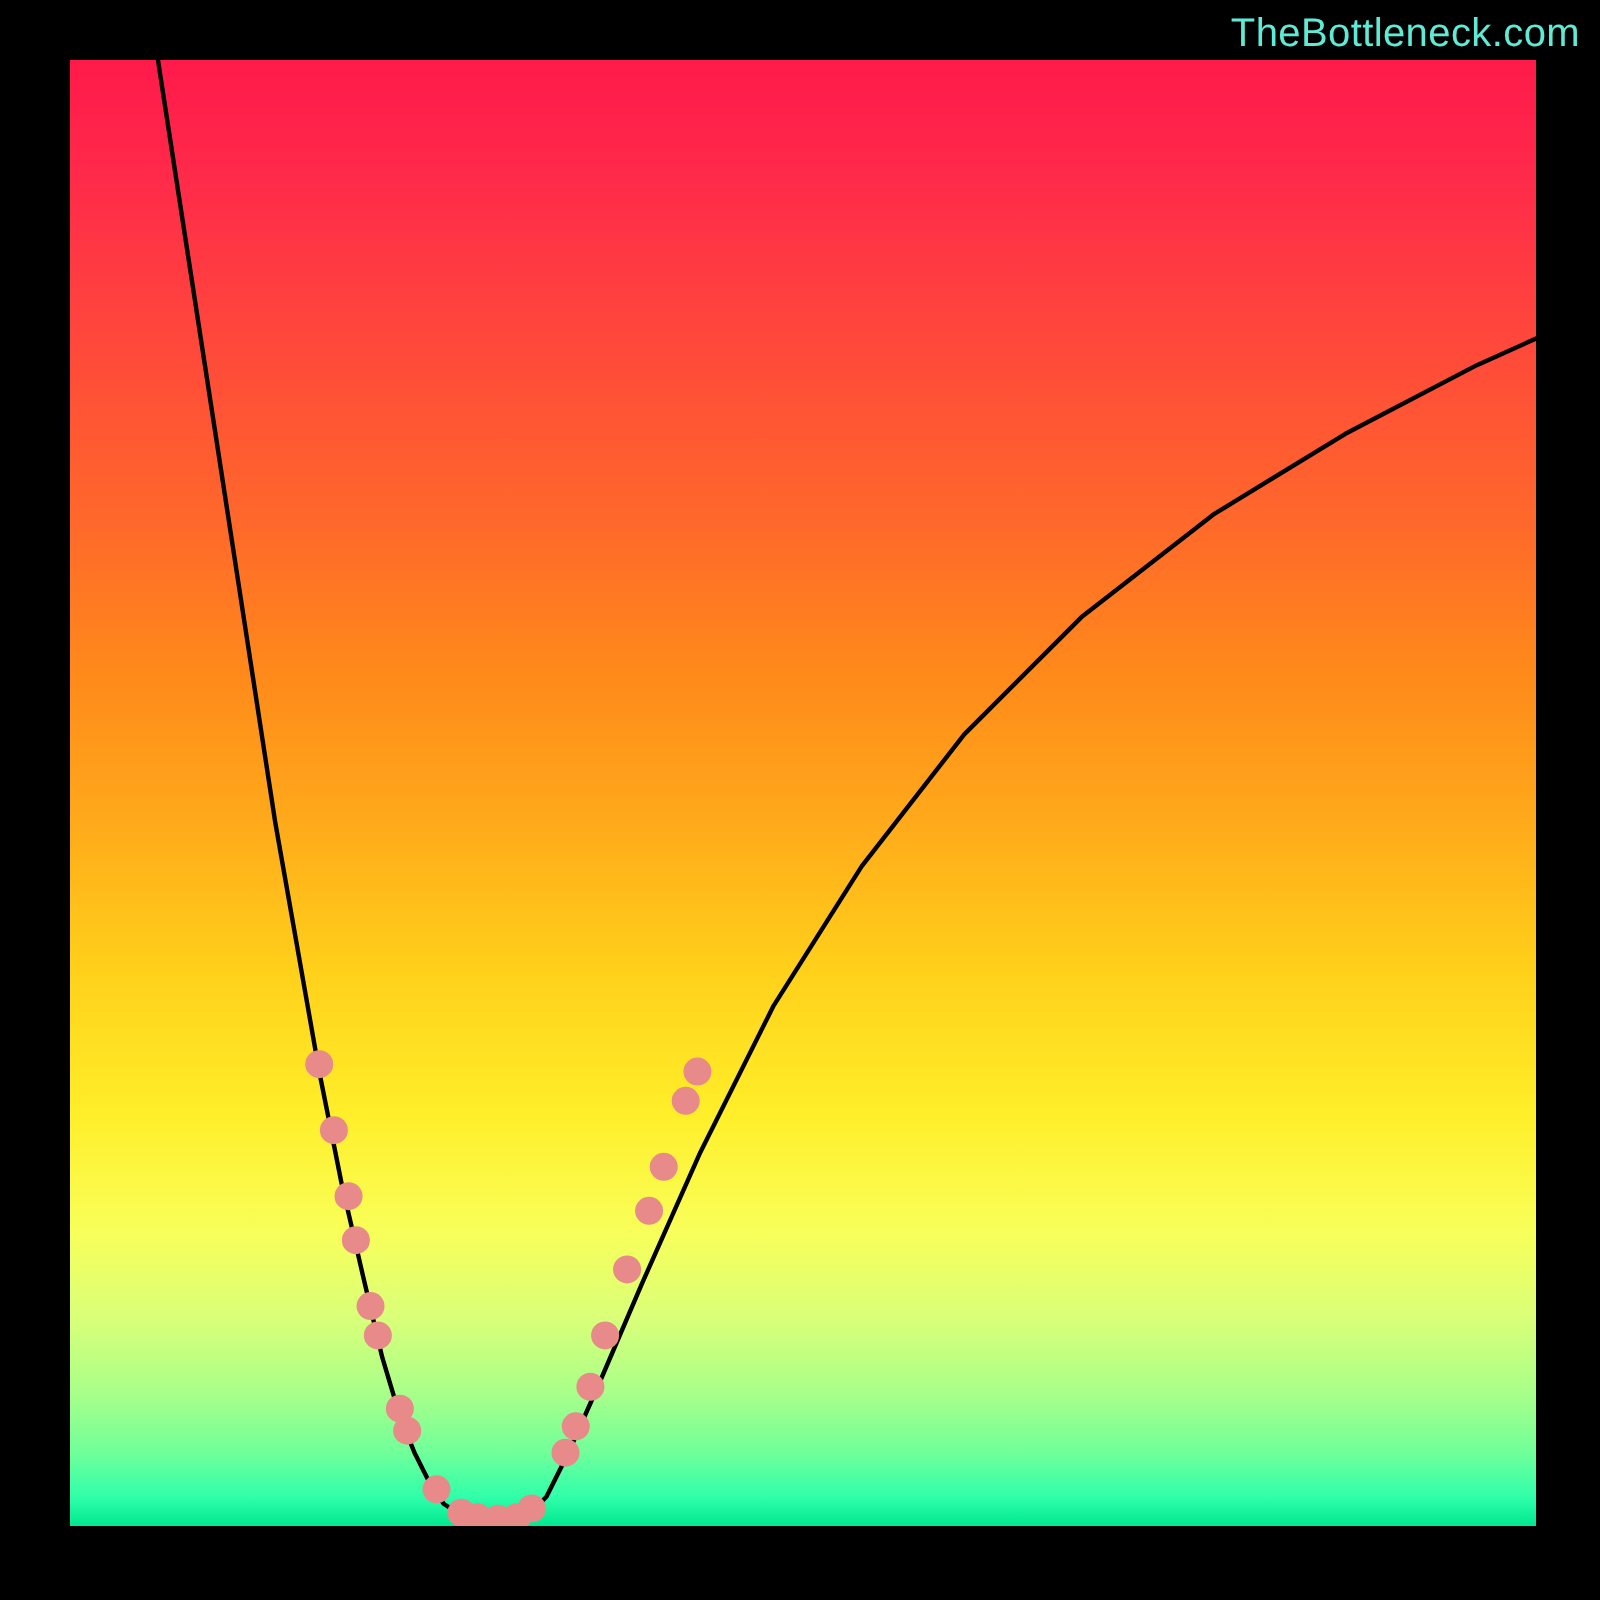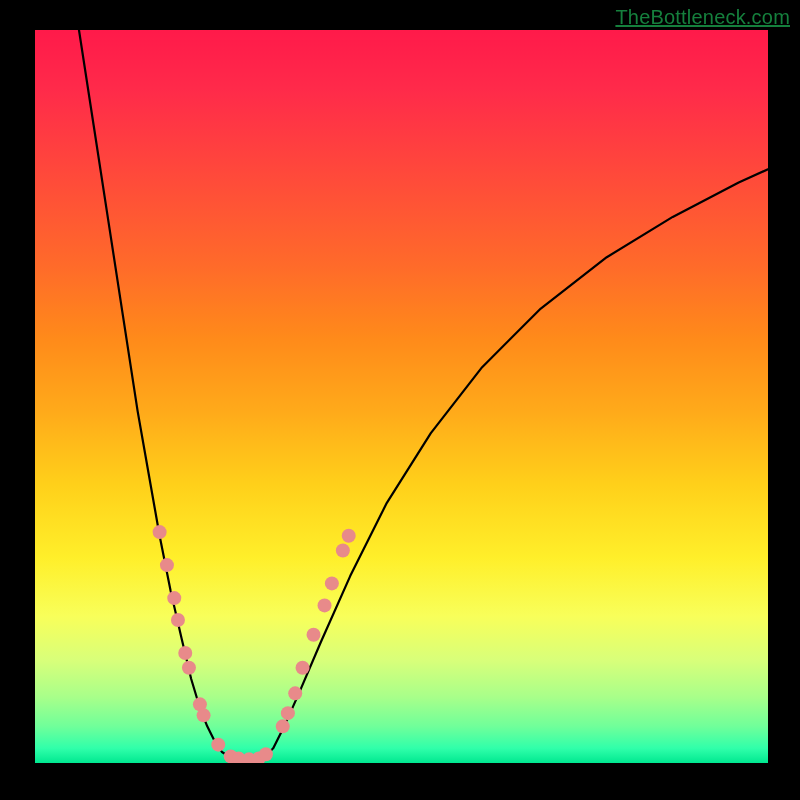--- a/index.html
+++ b/index.html
@@ -25,25 +25,24 @@
       #d8ff7a 86%,
       #a8ff8a 91%,
       #70ff9a 95%,
       #30ffaa 98%,
       #00e890 100%);
   }
   .watermark {
     position: absolute;
     top: 6px;
     right: 10px;
-    color: #15803d;
+    color: #5eead4;
     font-size: 20px;
     font-weight: 500;
     letter-spacing: 0.2px;
-    text-decoration: underline;
   }
   .curve-svg {
     position: absolute;
     left: 0; top: 0;
     width: 733px; height: 733px;
   }
 </style>
 </head>
 <body>
 

